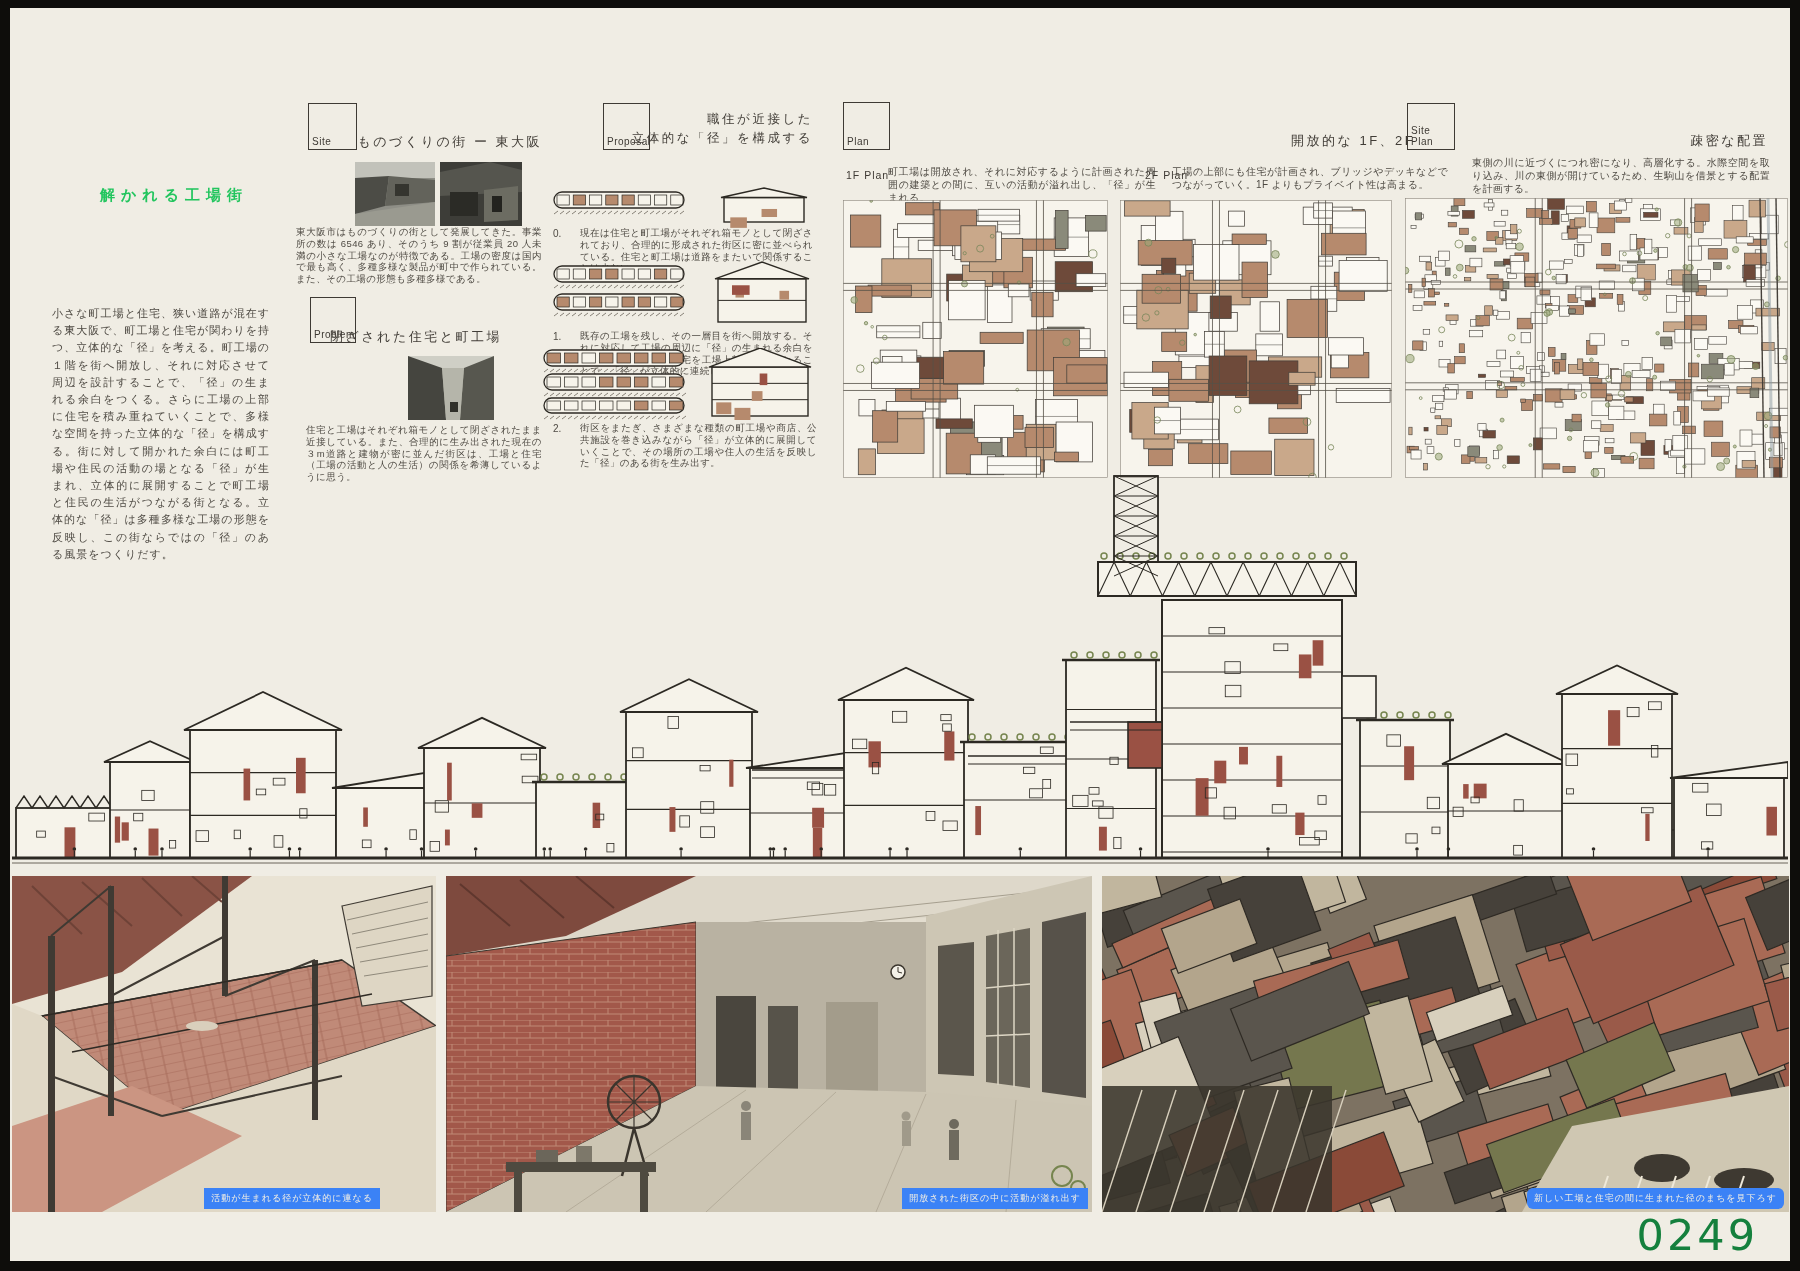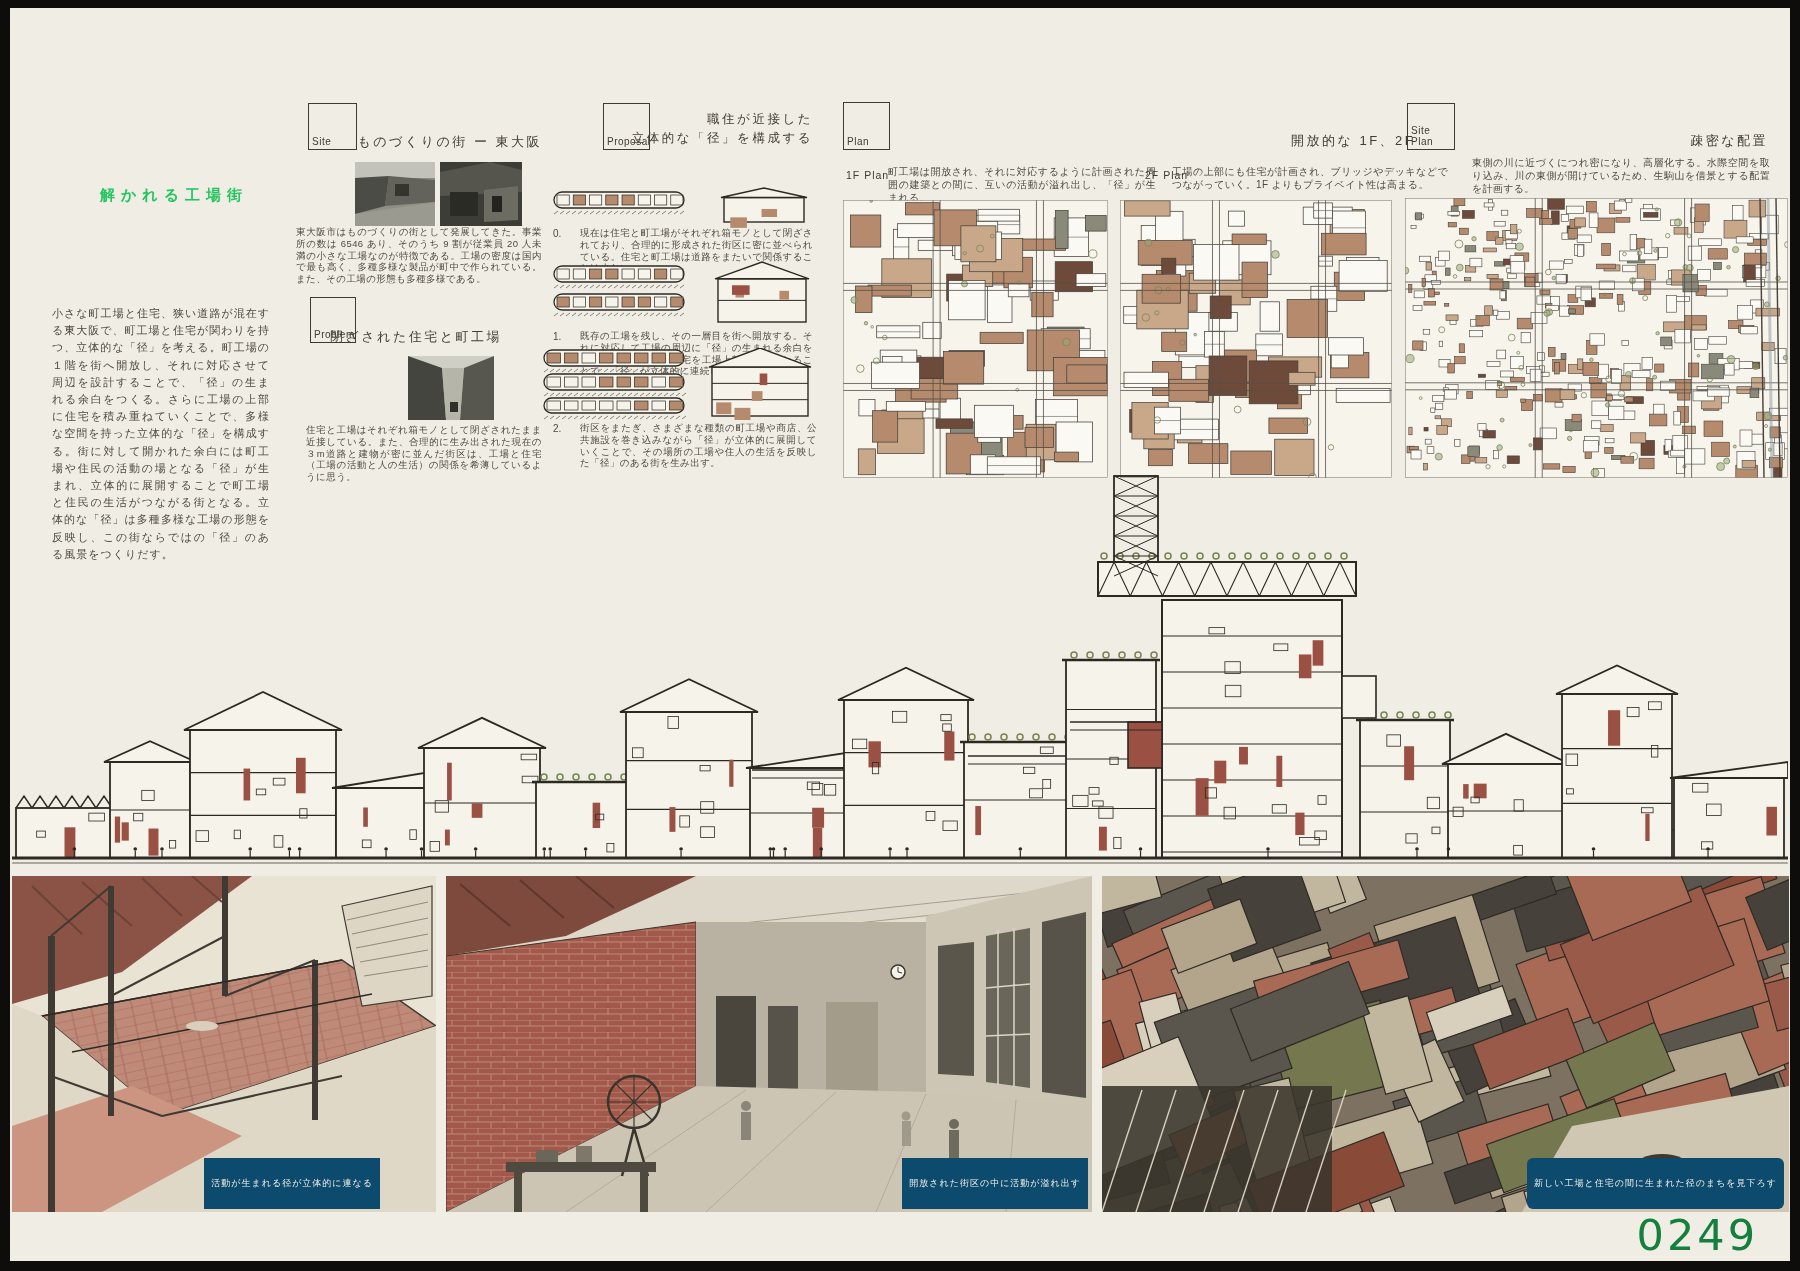--- a/index.html
+++ b/index.html
@@ -10,22 +10,22 @@
   .abs { position:absolute; }
   .jp-title { font-size:15px; letter-spacing:6px; color:#22c55e; font-weight:bold; }
   .jp-heading { font-size:13px; letter-spacing:2.5px; color:#413d37; white-space:nowrap; }
   .body-txt { font-size:9.5px; line-height:11.8px; color:#4e4a43; text-align:justify; word-break:break-all; letter-spacing:0.4px; }
   .body-txt-md { font-size:10px; line-height:13.2px; color:#4e4a43; text-align:justify; word-break:break-all; letter-spacing:0.3px; }
   .intro-txt { font-size:11px; line-height:17.2px; color:#4e4a43; text-align:justify; word-break:break-all; letter-spacing:1px; }
   .label-box { border:1.5px solid #3e3a34; }
   .label-box span { position:absolute; left:3px; bottom:2px; font-size:10px; color:#3e3a34; letter-spacing:0.5px; }
   .plan-sub { font-size:10.5px; color:#3e3a34; letter-spacing:1px; }
   .step-num { font-size:10px; color:#4e4a43; }
-  .caption { position:absolute; background:#0c4a6e; color:#f3efe4; font-size:9px; letter-spacing:1px;
-             padding:19px 7px; white-space:nowrap; }
+  .caption { position:absolute; background:#3b82f6; color:#f3efe4; font-size:9px; letter-spacing:1px;
+             padding:4px 7px; white-space:nowrap; }
   .entry-num { font-size:43px; letter-spacing:3px; color:#15803d; font-family:"DejaVu Sans","Liberation Sans",sans-serif; }
   svg { display:block; }
 </style>
 </head>
 <body>
 
 <div class="board">
   <div class="paper"></div>
 
   <div class="abs jp-title" style="left:100px; top:186px;">解かれる工場街</div>

